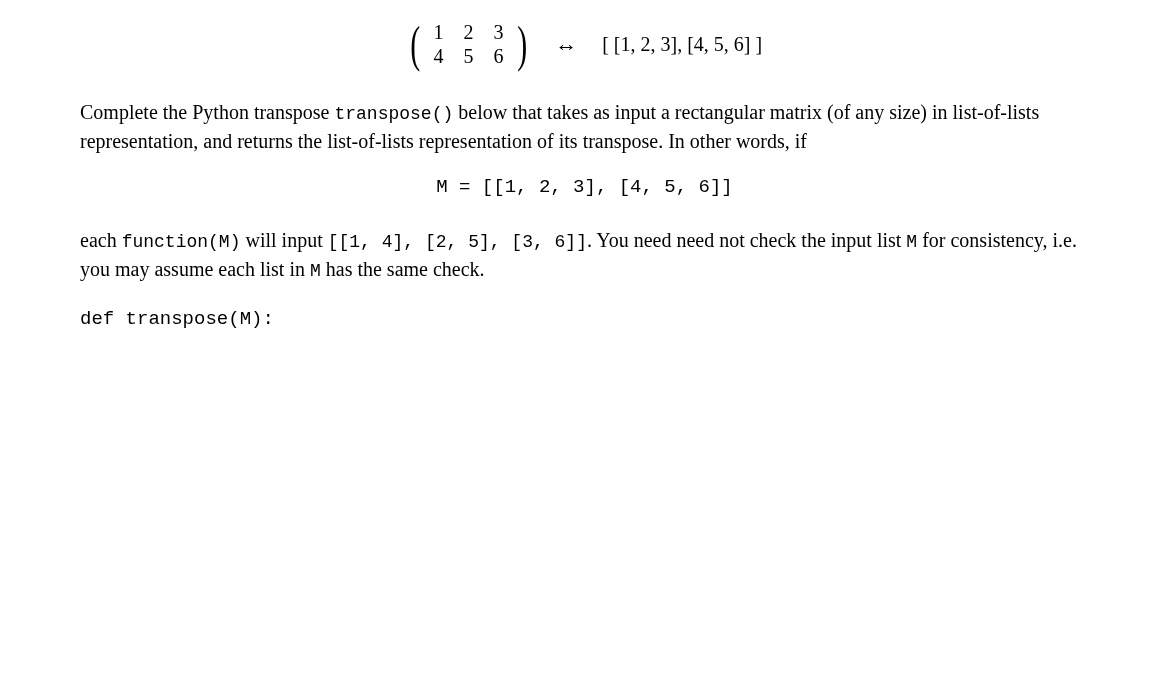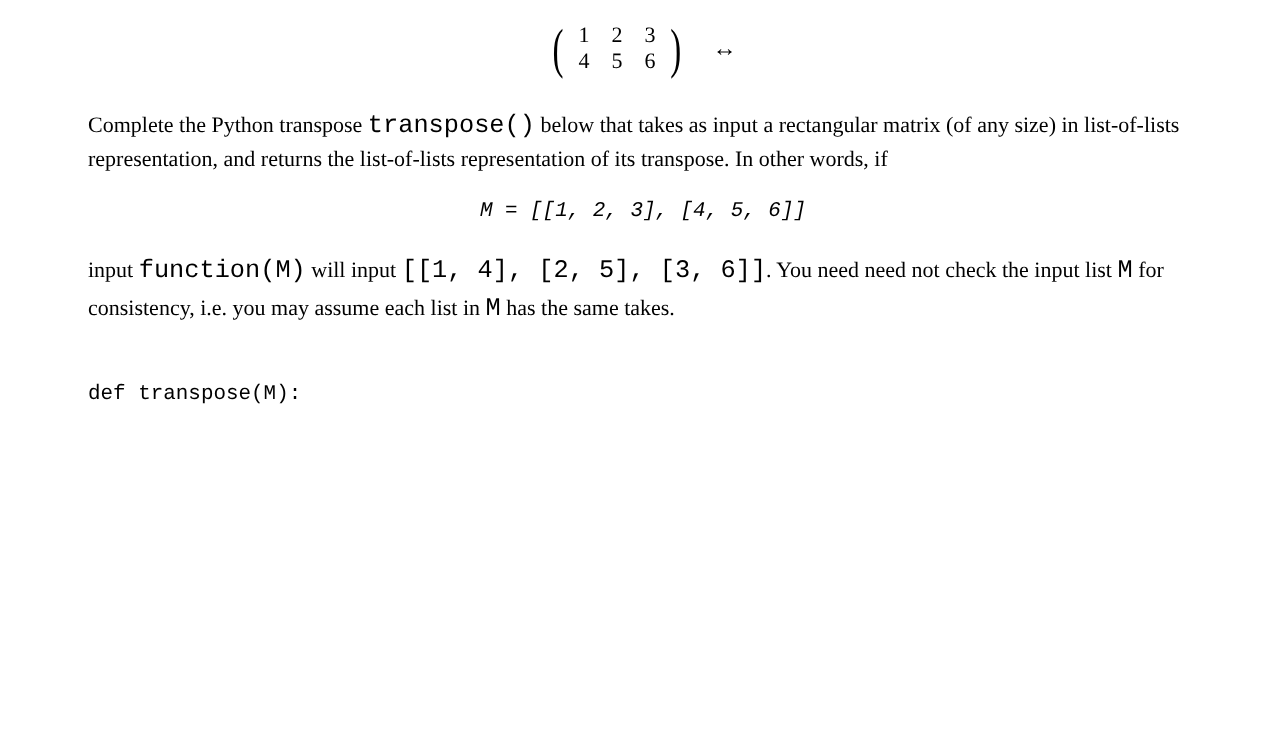--- a/index.html
+++ b/index.html
@@ -50,33 +50,32 @@
     .list-repr {
       font-size: 20px;
     }
     .para {
       margin: 0 0 16px 0;
       line-height: 1.45;
       text-align: left;
     }
     .mono {
       font-family: 'Courier New', Courier, monospace;
-      font-size: 23px;
+      font-size: 18px;
     }
     .code-block {
       text-align: center;
       font-family: 'Courier New', Courier, monospace;
       font-size: 19px;
       margin: 20px 0 28px 0;
-      font-style: italic;
     }
     .def-block {
       font-family: 'Courier New', Courier, monospace;
       font-size: 19px;
-      margin-top: 50px;
+      margin-top: 24px;
     }
   </style>
 </head>
 <body>
 
 <div class="content">
 
   <div class="matrix-row">
     <span class="matrix">
       <span class="paren">(</span>
@@ -92,27 +91,28 @@
             <td>4</td>
             <td>5</td>
             <td>6</td>
           </tr>
         </tbody>
           </table>
       </span>
       <span class="paren">)</span>
     </span>
     <span class="arrow">↔</span>
+    <span class="list-repr">[ [1, 2, 3], [4, 5, 6] ]</span>
   </div>
 
   <p class="para">
     <span>Complete the Python transpose </span><span class="mono">transpose()</span><span> below that takes as input a rectangular matrix (of any size) in list-of-lists representation, and returns the list-of-lists representation of its transpose.  In other words, if</span>
   </p>
 
   <div class="code-block">M = [[1, 2, 3], [4, 5, 6]]</div>
 
   <p class="para">
-    <span>input </span><span class="mono">function(M)</span><span> will input </span><span class="mono">[[1, 4], [2, 5], [3, 6]]</span><span>. You need need not check the input list </span><span class="mono">M</span><span> for consistency, i.e. you may assume each list in </span><span class="mono">M</span><span> has the same takes.</span>
+    <span>each </span><span class="mono">function(M)</span><span> will input </span><span class="mono">[[1, 4], [2, 5], [3, 6]]</span><span>. You need need not check the input list </span><span class="mono">M</span><span> for consistency, i.e. you may assume each list in </span><span class="mono">M</span><span> has the same check.</span>
   </p>
 
   <div class="def-block">def transpose(M):</div>
 
 </div>
 
 </body></html>

